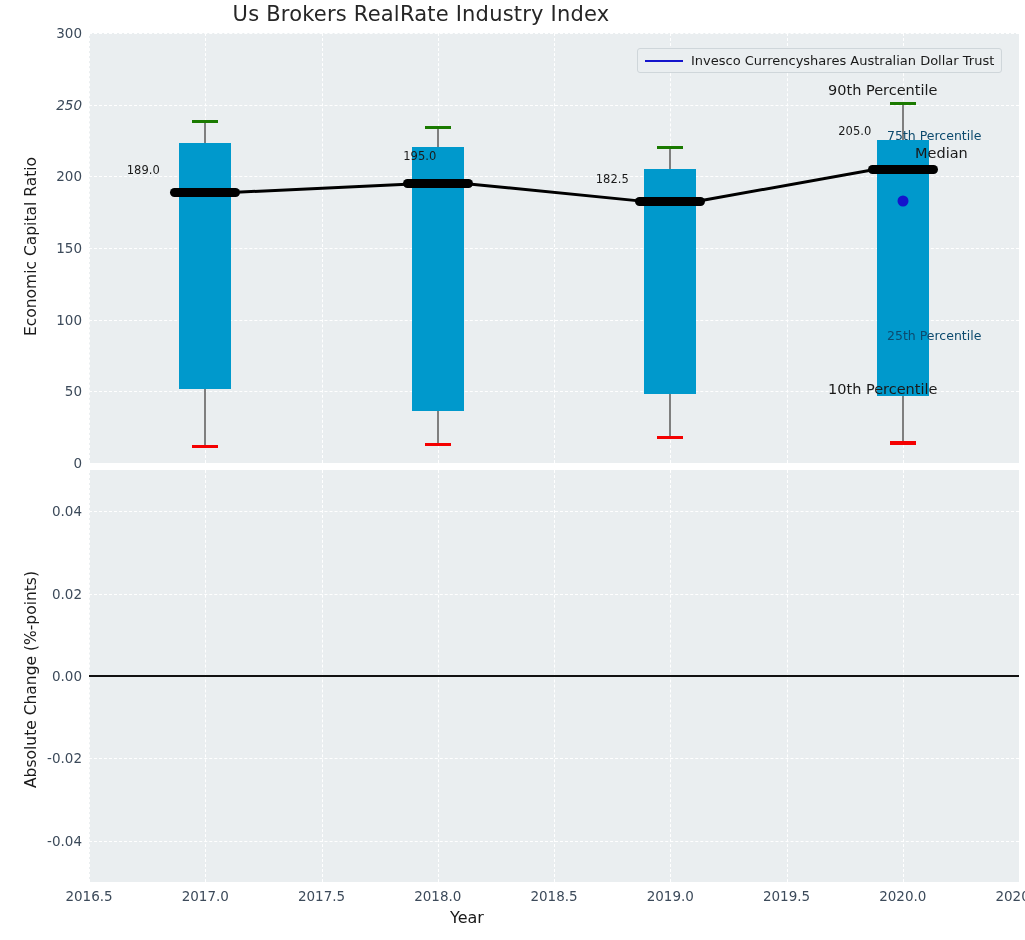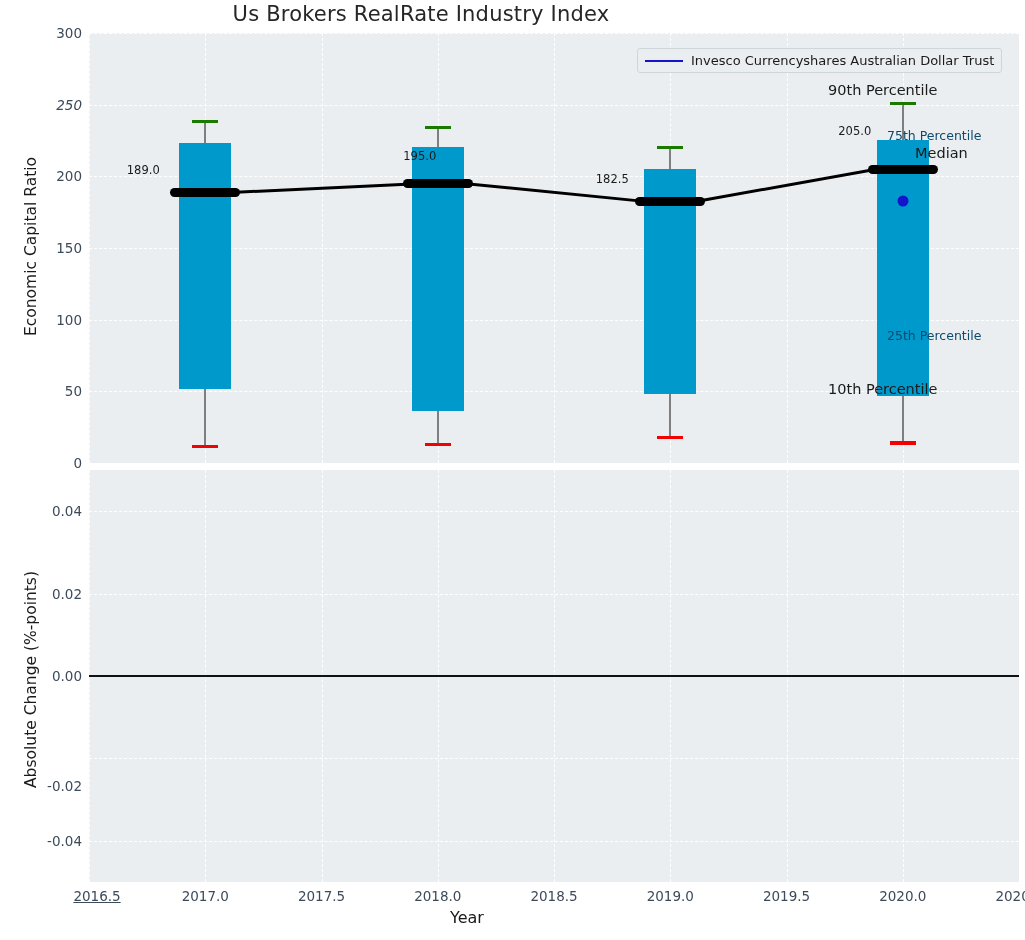--- a/index.html
+++ b/index.html
@@ -107,38 +107,38 @@
       <div class="gridline gh" style="top: 248px; left: 89px; width: 930px; right: auto;"></div>
       <div class="gridline gh" style="top: 176.333px; left: 89px; width: 930px; right: auto;"></div>
       <div class="gridline gh" style="top: 104.667px; left: 89px; width: 930px; right: auto;"></div>
       <div class="gridline gh" style="top: 33px; left: 89px; width: 930px; right: auto;"></div>
       <div class="gridline gh" style="top: 840.8px; left: 89px; width: 930px; right: auto;"></div>
       <div class="gridline gh" style="top: 758.4px; left: 89px; width: 930px; right: auto;"></div>
       <div class="gridline gh" style="top: 593.6px; left: 89px; width: 930px; right: auto;"></div>
       <div class="gridline gh" style="top: 511.2px; left: 89px; width: 930px; right: auto;"></div>
     </div>
   <div id="ticks-layer">
-      <div class="xtick" style="left: 97px; text-decoration: underline;">2016.5</div>
+      <div class="xtick" style="left: 89px;">2016.5</div>
       <div class="xtick" style="left: 205.25px;">2017.0</div>
       <div class="xtick" style="left: 321.5px;">2017.5</div>
       <div class="xtick" style="left: 437.75px;">2018.0</div>
       <div class="xtick" style="left: 554px;">2018.5</div>
       <div class="xtick" style="left: 670.25px;">2019.0</div>
       <div class="xtick" style="left: 786.5px;">2019.5</div>
       <div class="xtick" style="left: 902.75px;">2020.0</div>
       <div class="xtick" style="left: 1019px;">2020.5</div>
       <div class="ytick" style="top: 463px; left: 20px; width: 62px;">0</div>
       <div class="ytick" style="top: 391.333px; left: 20px; width: 62px;">50</div>
       <div class="ytick" style="top: 319.667px; left: 20px; width: 62px;">100</div>
       <div class="ytick" style="top: 248px; left: 20px; width: 62px;">150</div>
       <div class="ytick" style="top: 176.333px; left: 20px; width: 62px;">200</div>
       <div class="ytick" style="top: 104.667px; left: 20px; width: 62px; font-style: italic;">250</div>
       <div class="ytick" style="top: 33px; left: 20px; width: 62px;">300</div>
       <div class="ytick" style="top: 840.8px; left: 10px; width: 72px;">-0.04</div>
-      <div class="ytick" style="top: 758.4px; left: 10px; width: 72px; margin-top: 28px;">-0.02</div>
+      <div class="ytick" style="top: 758.4px; left: 10px; width: 72px;">-0.02</div>
       <div class="ytick" style="top: 676px; left: 10px; width: 72px;">0.00</div>
       <div class="ytick" style="top: 593.6px; left: 10px; width: 72px;">0.02</div>
       <div class="ytick" style="top: 511.2px; left: 10px; width: 72px;">0.04</div>
     </div>
   <div id="marks-layer">
       <div class="whisker" style="left: 204.45px; top: 121.867px; height: 324.65px;"></div>
       <div class="bar" style="left: 179.25px; top: 143.367px; width: 52px; height: 245.817px;"></div>
       <div class="cap hi" style="left: 192.25px; top: 120.267px; width: 26px;"></div>
       <div class="cap lo" style="left: 192.25px; top: 444.917px; width: 26px;"></div>
       <div class="whisker" style="left: 436.95px; top: 127.6px; height: 316.767px;"></div>

